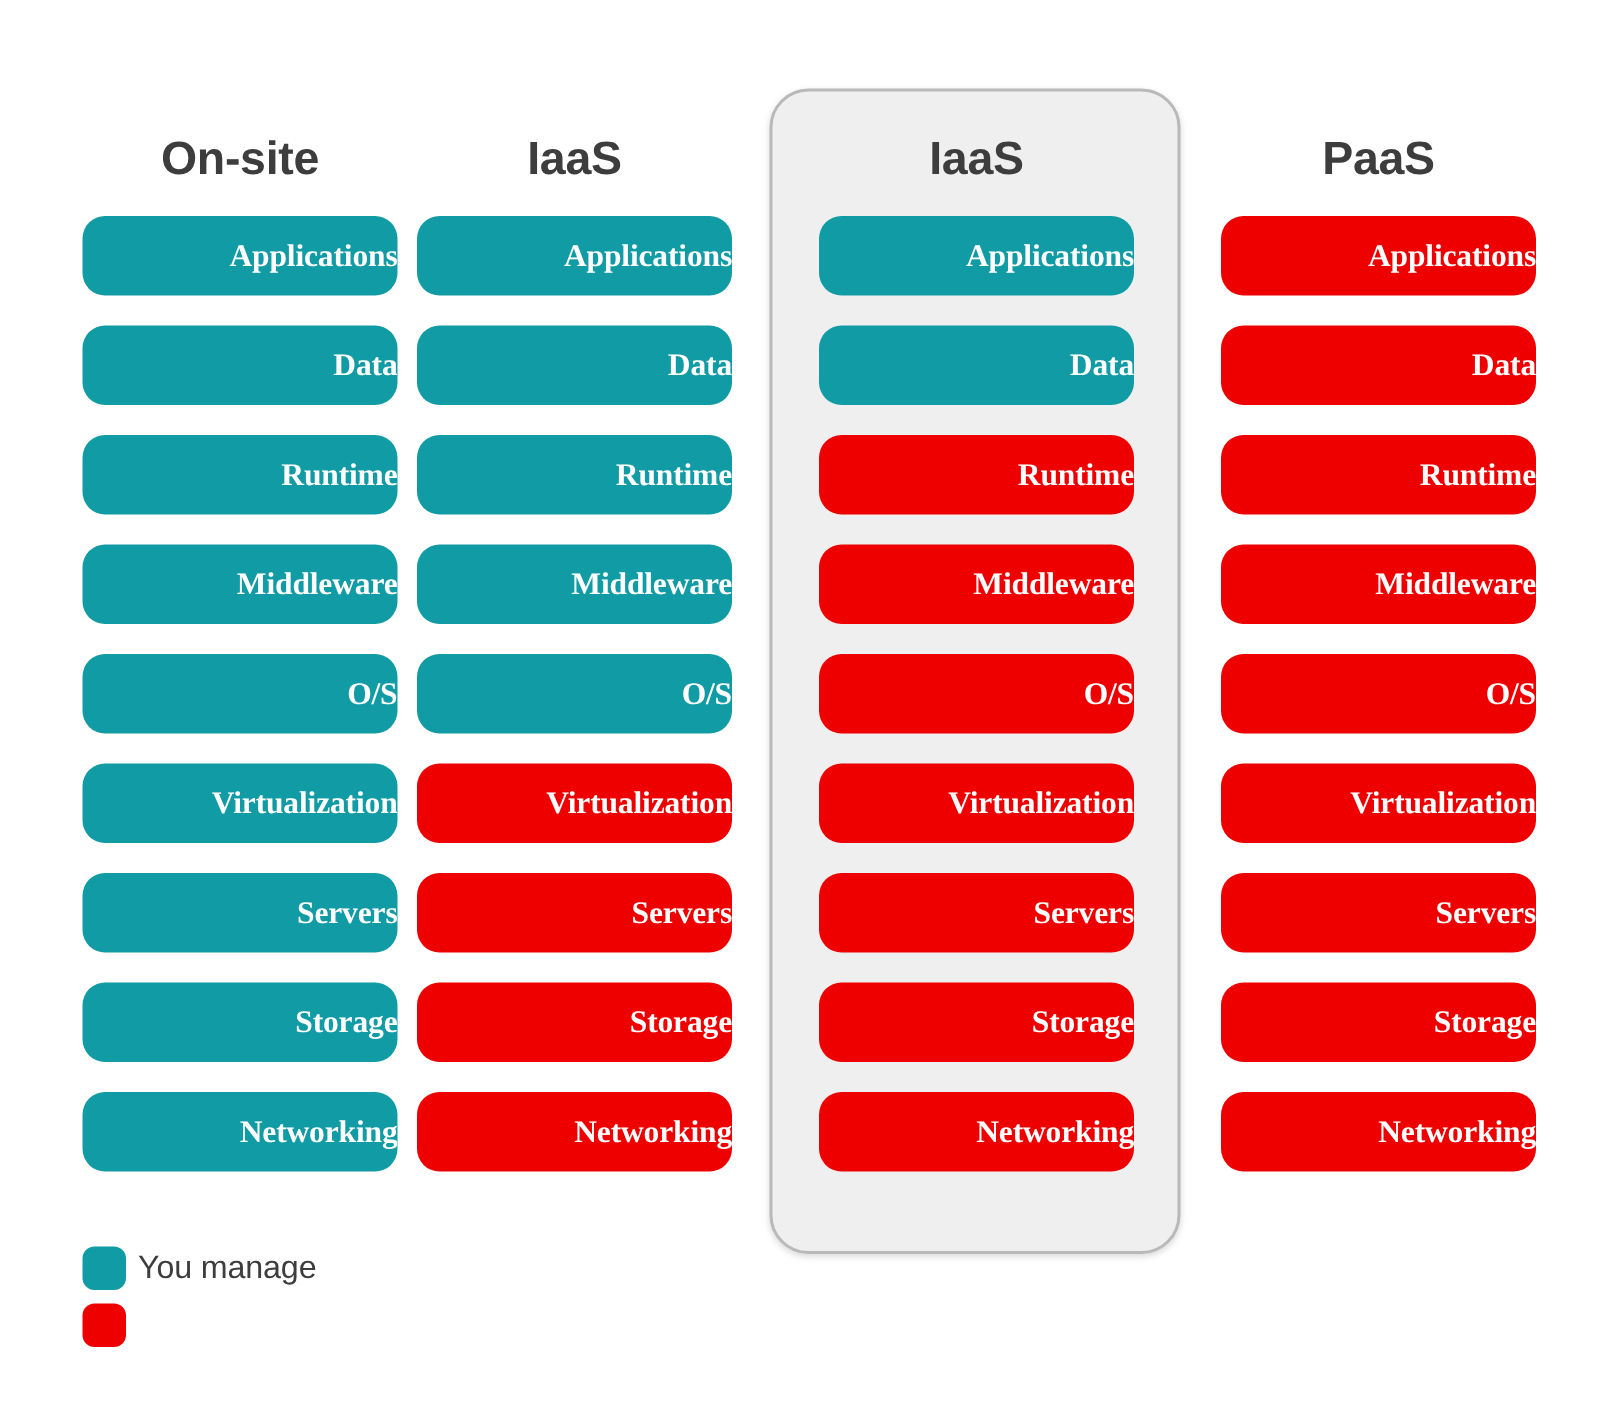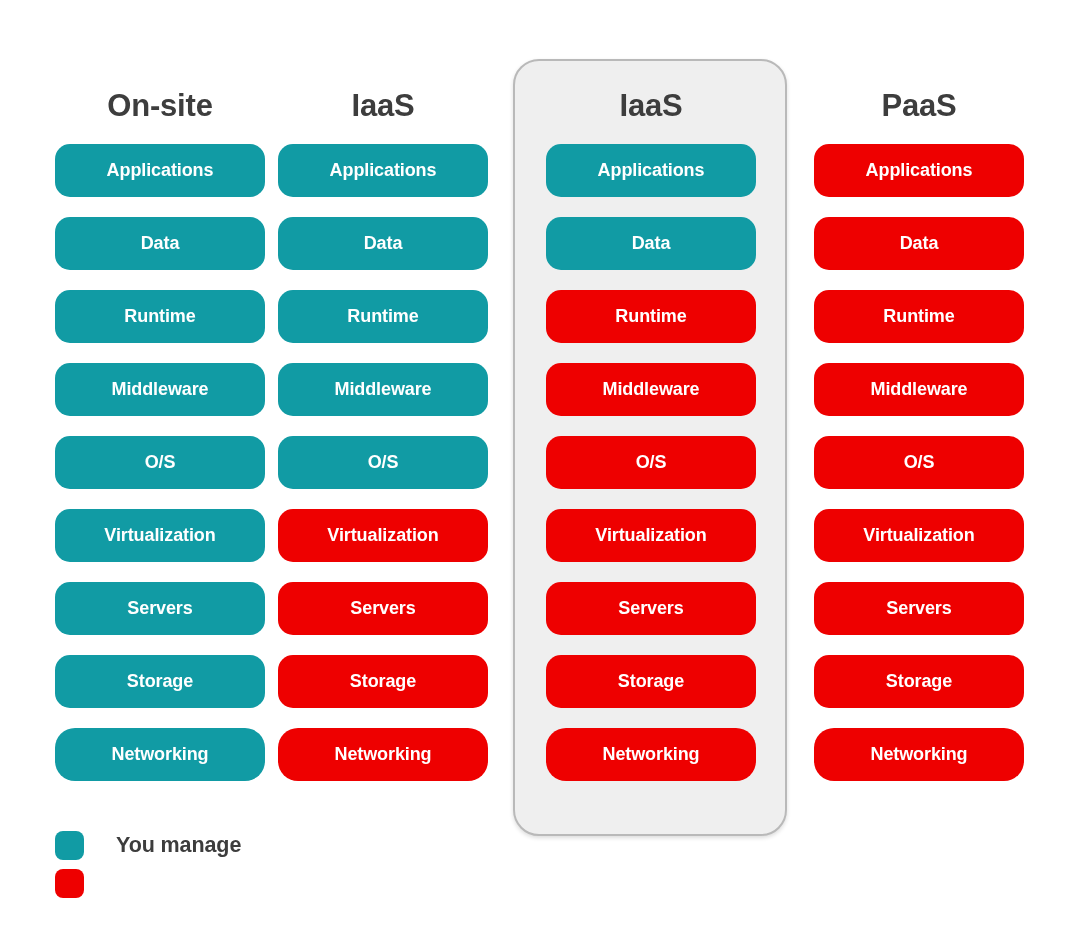--- a/index.html
+++ b/index.html
@@ -60,30 +60,31 @@
 
   .layer-list {
     display: block;
   }
 
   .layer {
     height: 53px;
     line-height: 53px;
     margin-bottom: 20px;
     border-radius: 15px;
-    text-align: center;
+    text-align: right;
     color: #ffffff;
-    font-size: 18px;
+    font-size: 21px;
     font-weight: bold;
     letter-spacing: -0.1px;
     white-space: nowrap;
     overflow: hidden;
     box-sizing: border-box;
+    font-family: Liberation Serif, serif;
   }
-  .layer:last-child { margin-bottom: 12px; border-radius: 20px; }
+  .layer:last-child { margin-bottom: 12px; }
 
   .layer.you      { background: #119ba4; }
   .layer.provider { background: #ee0000; }
 
   
   .legend {
     position: absolute;
     left: 55px;
     top: 826px;
   }
@@ -94,23 +95,23 @@
   }
   .swatch {
     width: 29px;
     height: 29px;
     border-radius: 8px;
     flex: 0 0 auto;
   }
   .swatch.you      { background: #119ba4; }
   .swatch.provider { background: #ee0000; }
   .legend-label {
-    margin-left: 32px;
+    margin-left: 8px;
     font-size: 21.5px;
-    font-weight: bold;
+    font-weight: normal;
     color: #3d3d3d;
     letter-spacing: -0.1px;
     white-space: nowrap;
   }
 </style>
 </head>
 <body>
 
 <div id="stage">
 

